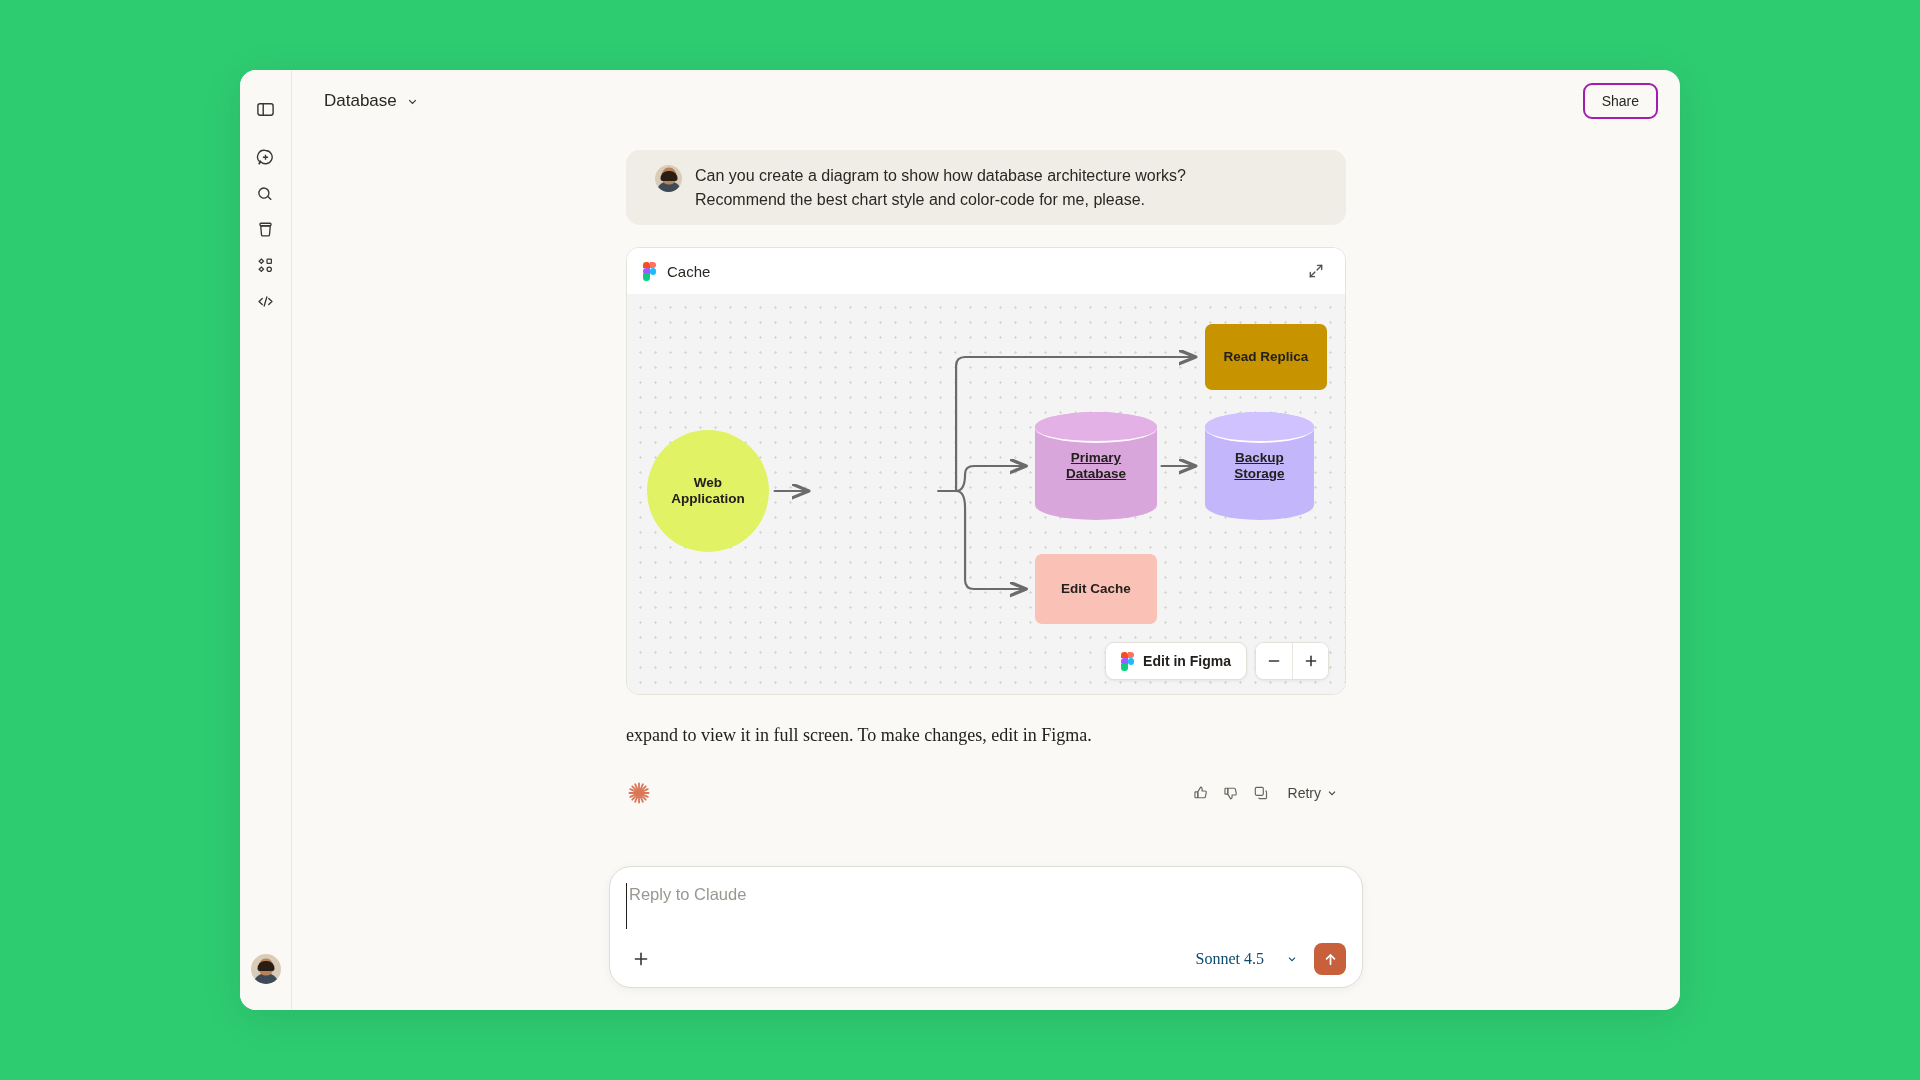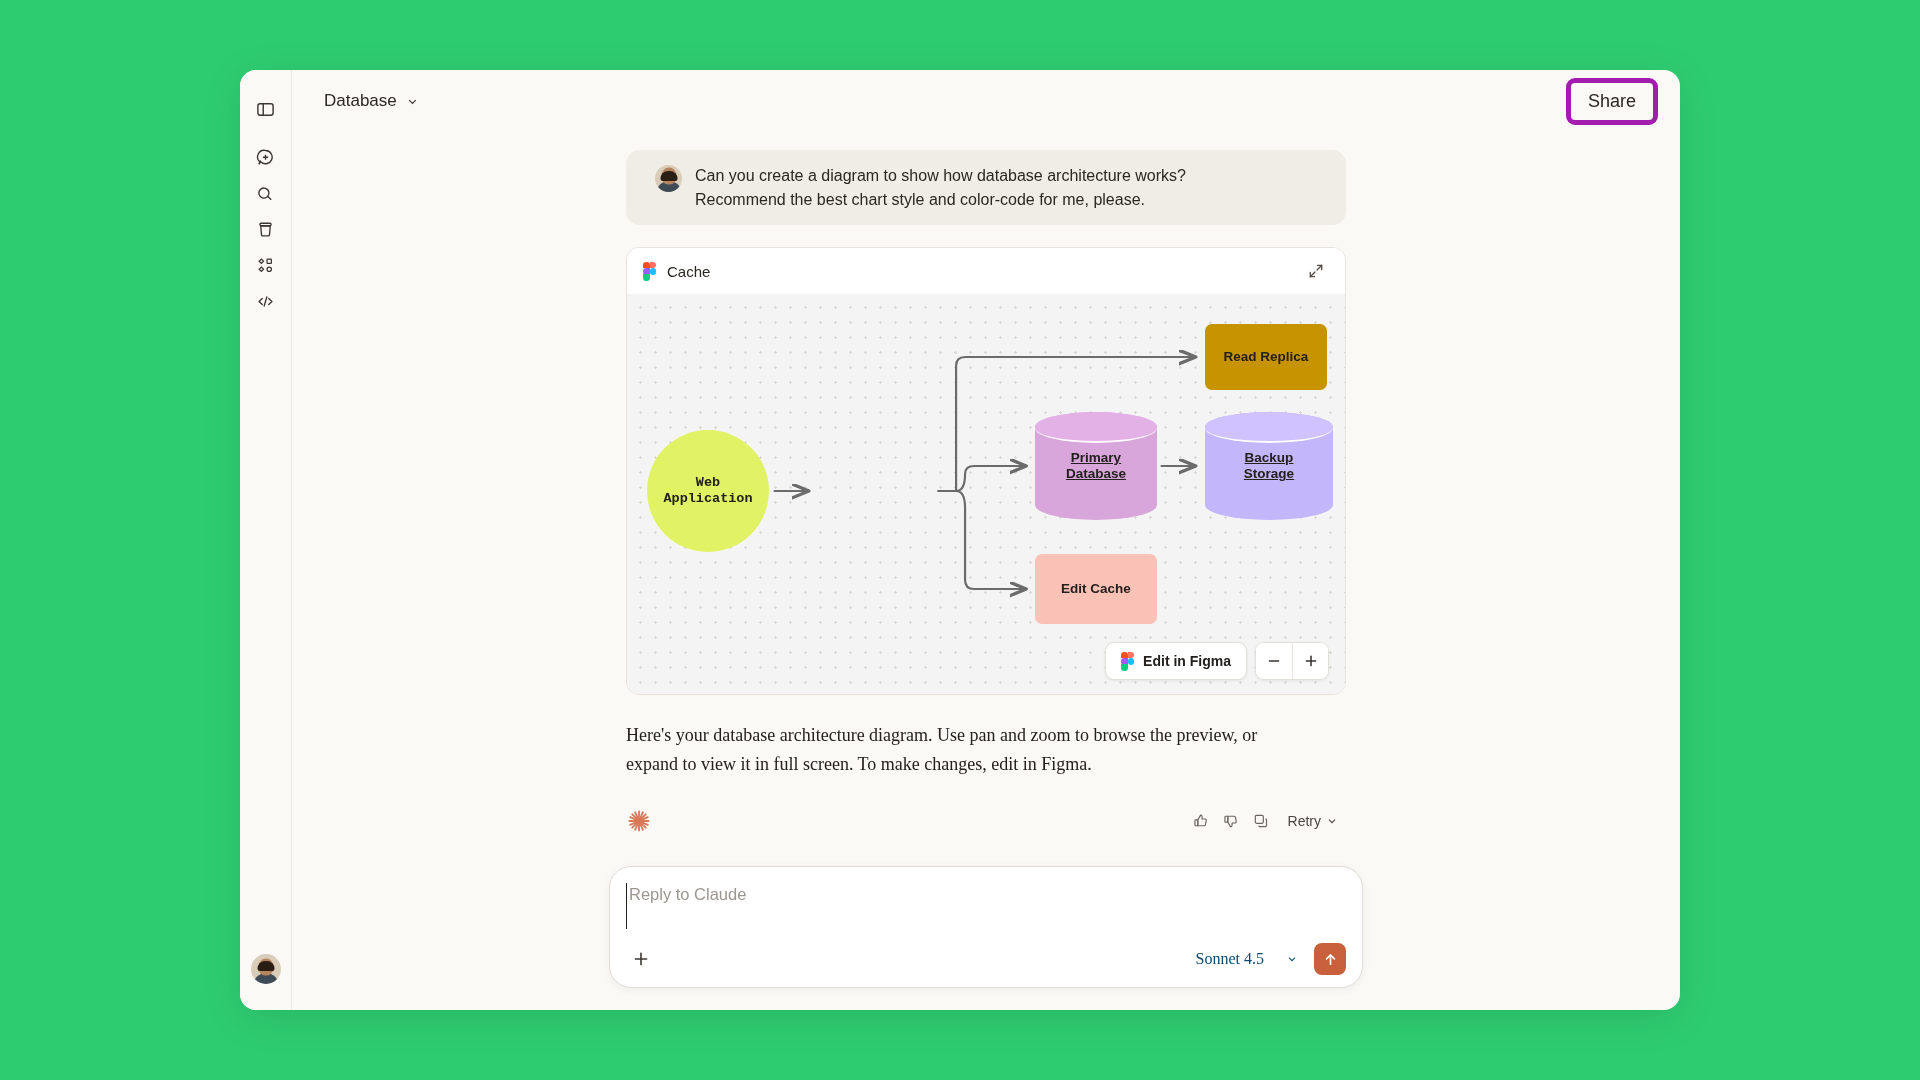--- a/index.html
+++ b/index.html
@@ -102,25 +102,25 @@
   }
   .chat-title {
     display: flex; align-items: center; gap: 9px;
     font-size: 17px; color: #2B2722;
     cursor: pointer;
     padding: 5px 8px; border-radius: 7px;
   }
   .chat-title svg { color: #3A3632; }
   .topbar-spacer { flex: 1; }
   .share-btn {
-    border: 5px solid #a21caf;
+    border: 2px solid #a21caf;
     background: transparent;
     border-radius: 9px;
     padding: 8px 17px;
-    font-size: 18px;
+    font-size: 14px;
     color: #2B2722;
     cursor: pointer;
     font-family: "Liberation Sans", sans-serif;
   }
 
   
   .convo {
     flex: 1;
     overflow: hidden;
     display: flex;
@@ -202,21 +202,21 @@
     align-items: center;
     justify-content: center;
     text-align: center;
     font-weight: bold;
     font-size: 13.5px;
     line-height: 1.22;
     color: #23201D;
     z-index: 2;
   }
   .node-rect { border-radius: 7px; }
-  .node-circle { border-radius: 50%; font-family: Liberation Mono, monospace; }
+  .node-circle { border-radius: 50%; }
 
   
   .node-cyl { background: transparent; }
   .cyl-body {
     position: absolute; inset: 0;
     border-radius: 50% / 14%;
   }
   .cyl-top {
     position: absolute; left: 0; right: 0; top: 0;
     height: 28%;
@@ -495,21 +495,21 @@
 
             <div class="node node-cyl" style="left:408px; top:118px; width:122px; height:108px;">
               <span class="cyl-body" style="background:#D9A6DC;"></span>
               <span class="cyl-top" style="background:#DBAADE;"></span>
               <span class="cyl-label">
                 <span>Primary</span><br>
                 <span>Database</span>
               </span>
             </div>
 
-            <div class="node node-cyl" style="left:578px; top:118px; width:128px; height:108px;">
+            <div class="node node-cyl" style="left:578px; top:118px; width:109px; height:108px;">
               <span class="cyl-body" style="background:#C3B6FA;"></span>
               <span class="cyl-top" style="background:#C7BBFB;"></span>
               <span class="cyl-label">
                 <span>Backup</span><br>
                 <span>Storage</span>
               </span>
             </div>
 
             <div class="node node-rect" style="left:408px; top:260px; width:122px; height:70px; background:#FAC2B6;">
               <span>Edit Cache</span>
@@ -538,21 +538,20 @@
                     <line x1="8" y1="3.4" x2="8" y2="12.6"></line>
                   </svg>
                 </button>
               </div>
             </div>
 
           </div>
         </div>
 
         <div class="assistant-text">
-          <div>Here's your database architecture diagram. Use pan and zoom to browse the preview, or</div>
           <div>expand to view it in full screen. To make changes, edit in Figma.</div>
         </div>
 
         <div class="action-row">
           <span class="claude-logo">
             <svg width="26" height="26" viewBox="0 0 24 24" stroke="currentColor" stroke-width="1.7" stroke-linecap="round">
               <line x1="12" y1="3.2" x2="12" y2="20.8"></line>
               <line x1="3.2" y1="12" x2="20.8" y2="12"></line>
               <line x1="5.8" y1="5.8" x2="18.2" y2="18.2"></line>
               <line x1="18.2" y1="5.8" x2="5.8" y2="18.2"></line>

